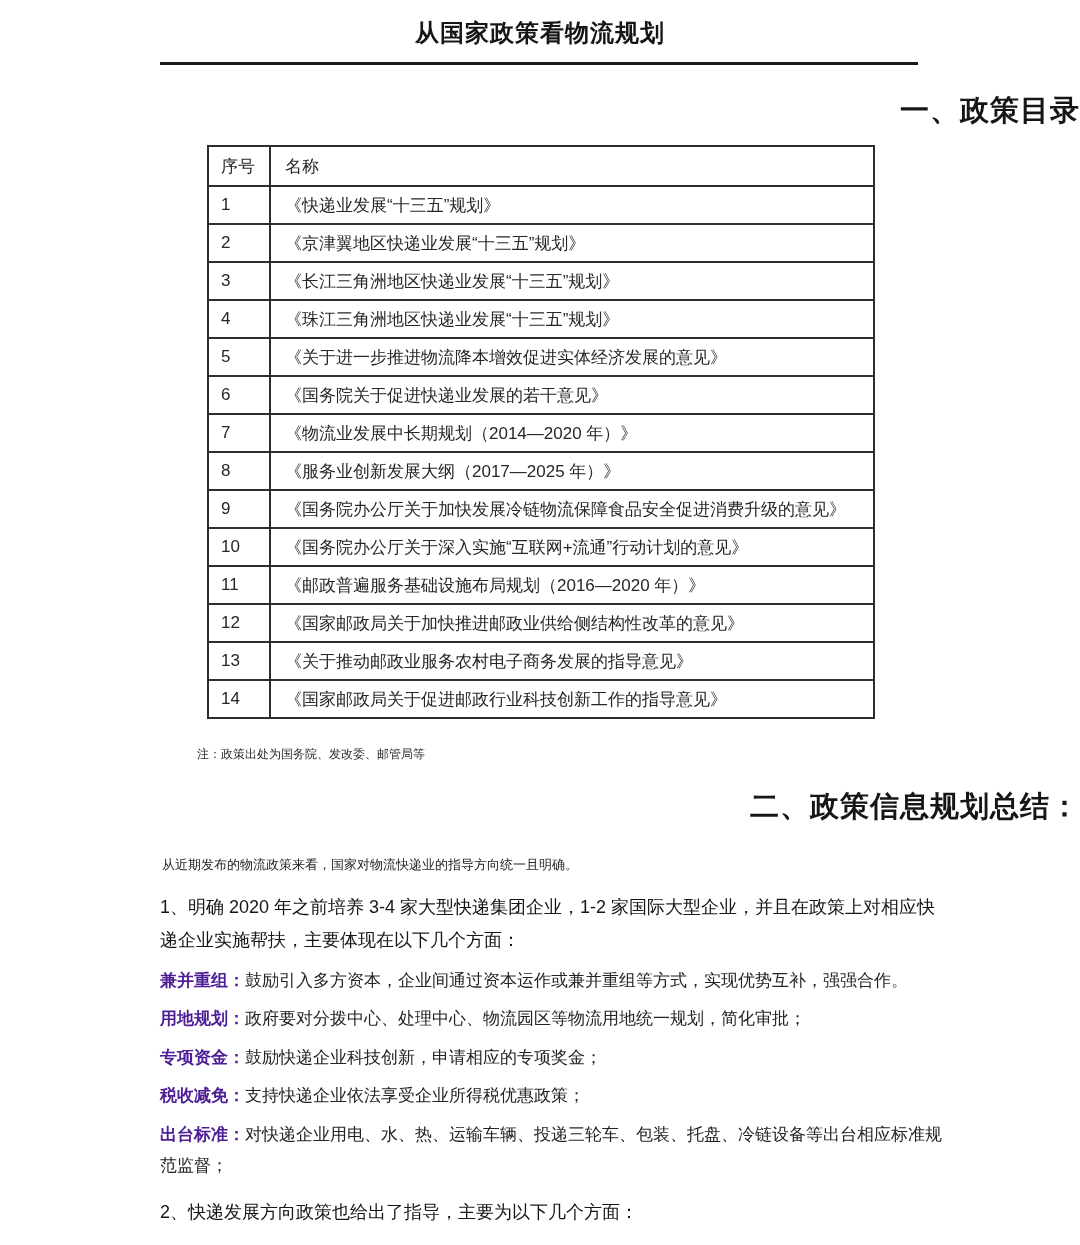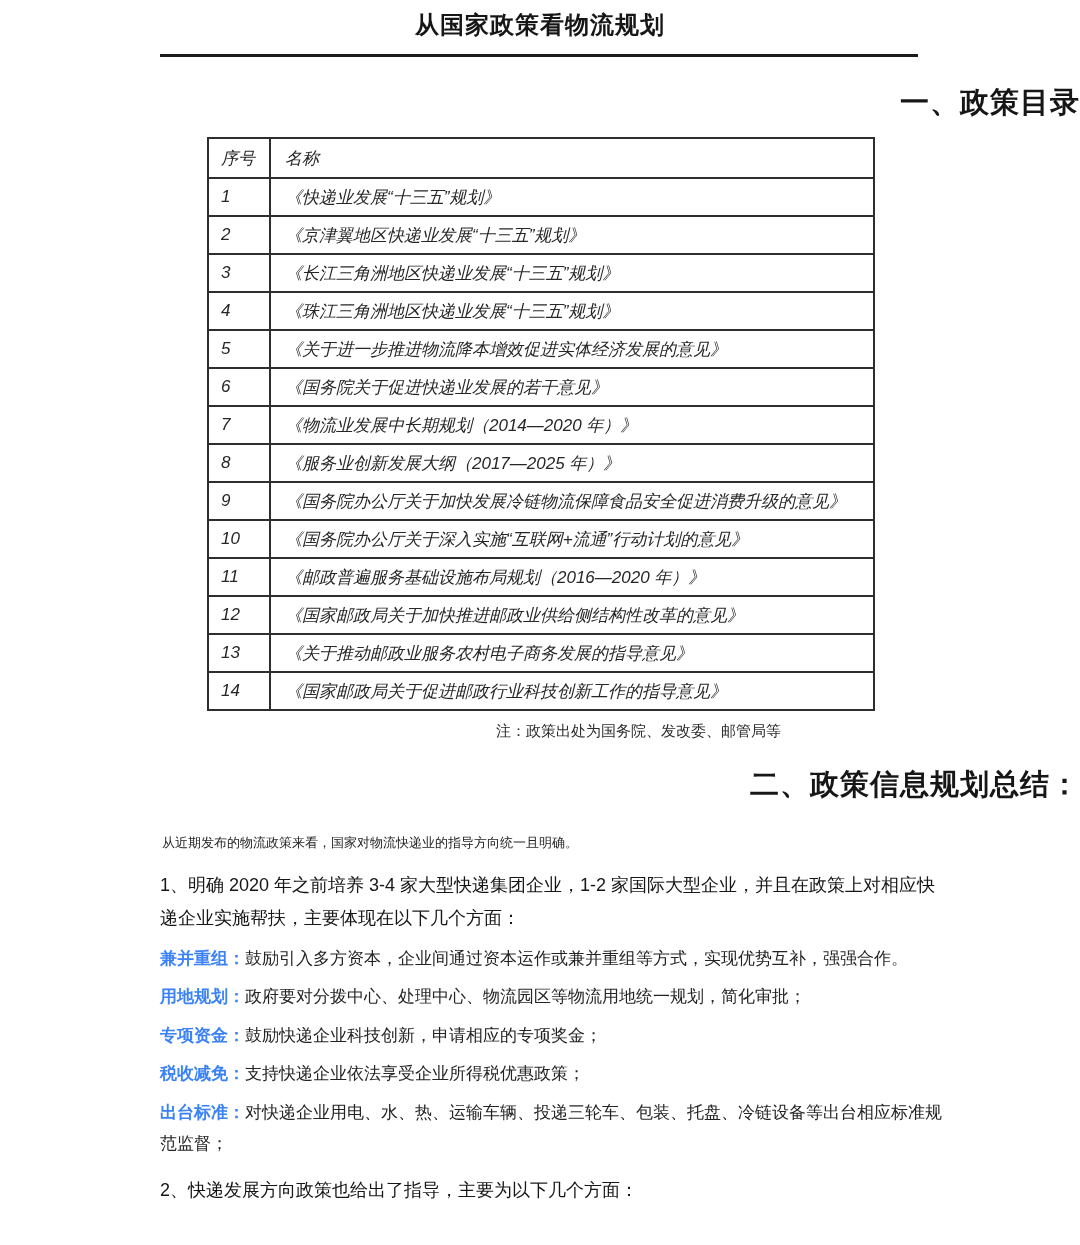--- a/index.html
+++ b/index.html
@@ -5,21 +5,21 @@
   * { margin: 0; padding: 0; box-sizing: border-box; }
   html, body { width: 1080px; }
   body {
     width: 1080px;
     height: 1245px;
     background: #ffffff;
     color: #1f1f1f;
     font-family: "Liberation Sans", "DejaVu Sans", sans-serif;
     overflow: hidden;
   }
-  .page { position: relative; width: 1080px; height: 1169px; padding-top: 9px; }
+  .page { position: relative; width: 1080px; height: 1169px; padding-top: 17px; }
 
   .doc-title {
     text-align: center;
     font-size: 24px;
     font-weight: bold;
     letter-spacing: 1px;
     color: #161616;
     margin-bottom: 13px;
   }
   .title-rule {
@@ -48,31 +48,29 @@
     border: 2px solid #2e2e2e;
     font-size: 17px;
     font-weight: normal;
     text-align: left;
     color: #262626;
     padding: 0 0 0 12px;
     height: 38px;
     vertical-align: middle;
     white-space: nowrap;
     overflow: hidden;
-    font-style: italic;
   }
   .policy-table th { height: 40px; }
   .policy-table .col-num { width: 62px; }
   .policy-table td.name-cell, .policy-table th.name-head { padding-left: 14px; }
 
   .table-note {
-    margin: 11px 0 0 197px;
-    font-size: 15px;
+    margin: 27px 0 0 197px;
+    font-size: 12px;
     color: #2a2a2a;
-    text-align: center;
   }
 
   .sec2-heading { margin-top: 24px; }
 
   .para-intro {
     margin: 29px 0 0 162px;
     font-size: 13px;
     color: #242424;
     width: 790px;
   }
@@ -86,21 +84,21 @@
     line-height: 1.85;
   }
 
   .labeled-item {
     margin: 8px 0 0 160px;
     font-size: 17px;
     color: #242424;
     width: 790px;
     line-height: 1.8;
   }
-  .labeled-item .item-label { font-weight: bold; color: #3b82f6; }
+  .labeled-item .item-label { font-weight: bold; color: #4c1d95; }
 
   .para-point2 { margin-top: 15px; width: 790px; }
 </style>
 </head>
 <body>
 
 <div class="page">
 
   <div class="doc-title">从国家政策看物流规划</div>
   <div class="title-rule"></div>

